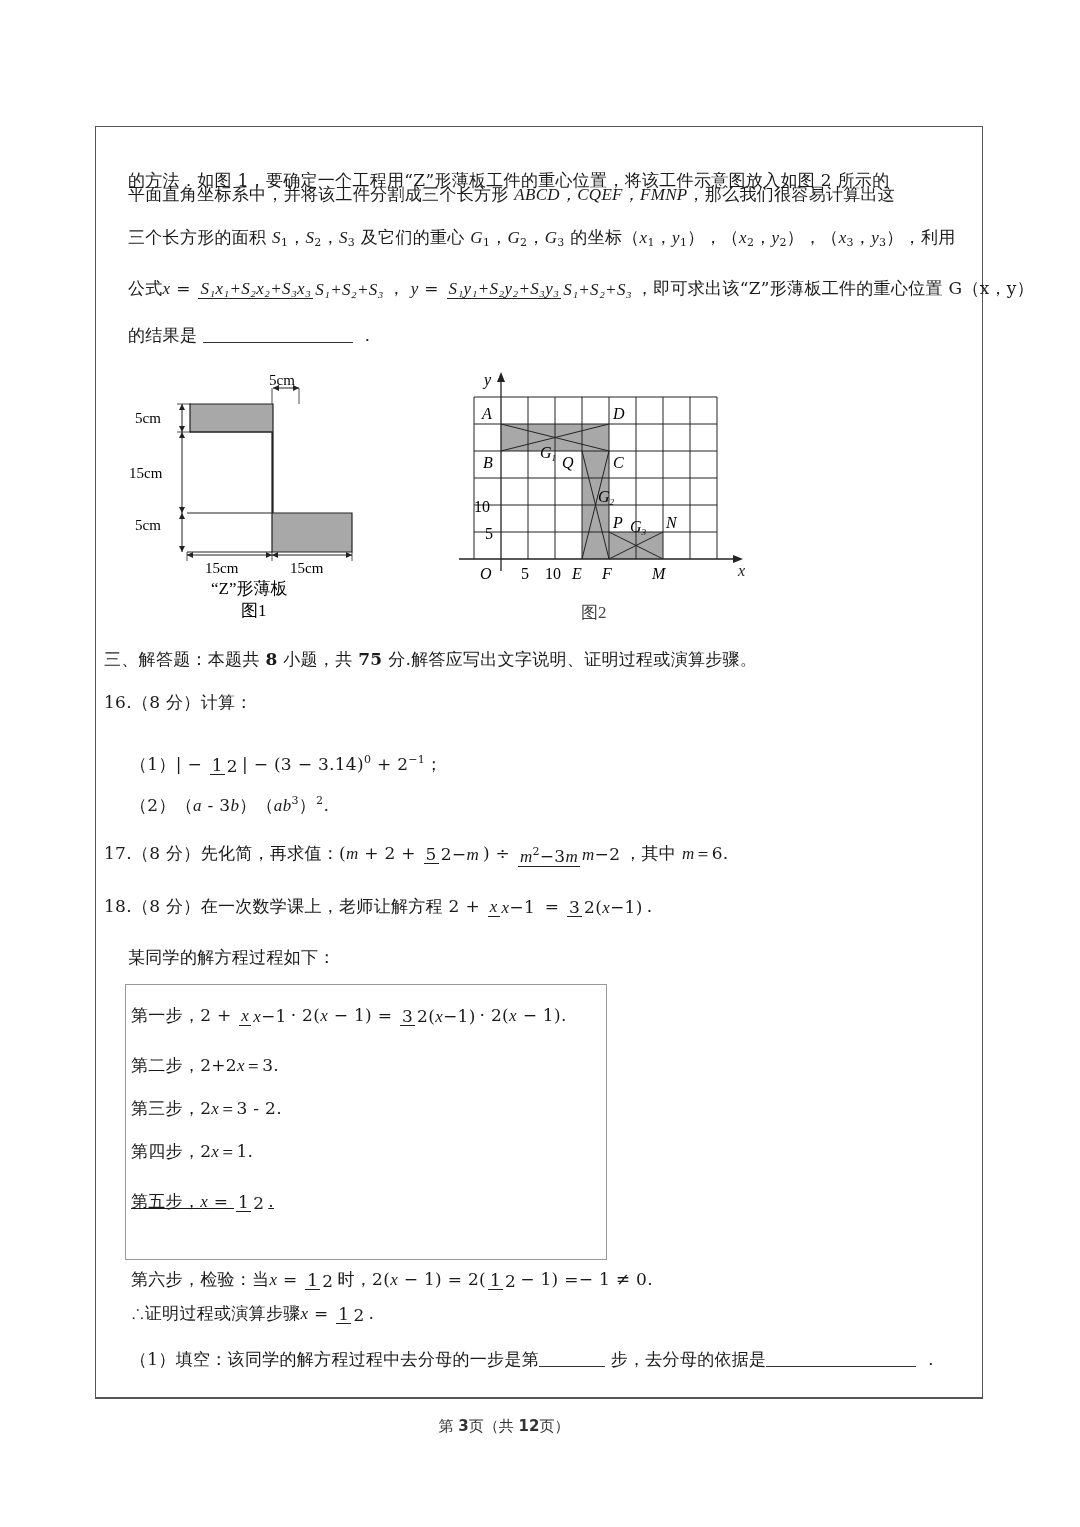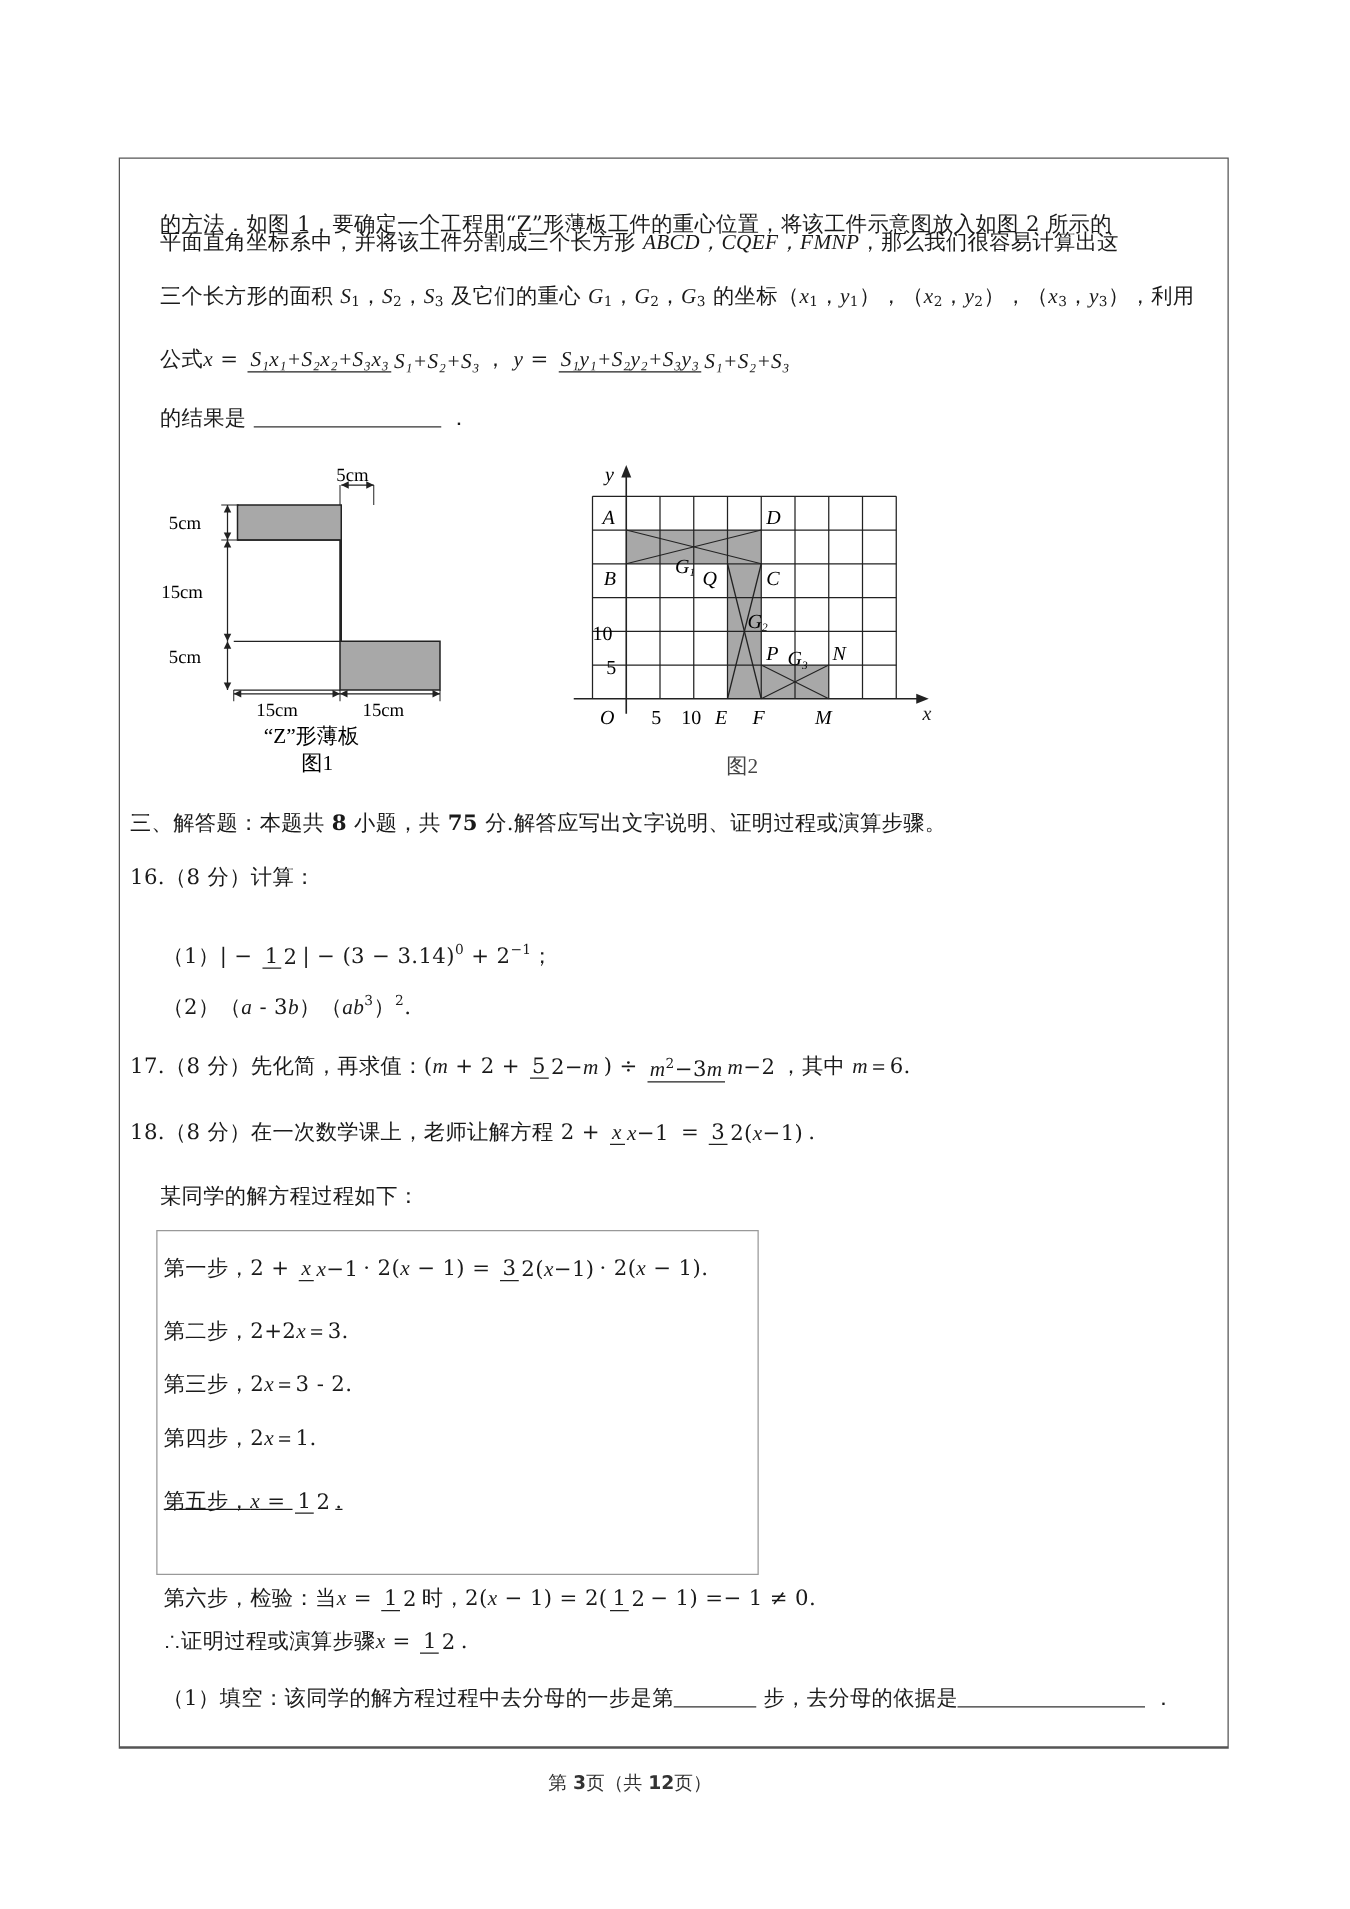--- a/index.html
+++ b/index.html
@@ -37,21 +37,21 @@
 <div class="line" style="top:268px; line-height:40px;">
   <span>公式</span><span class="it">x</span> =
   <span class="frac it">
       <span class="num">S₁x₁+S₂x₂+S₃x₃</span>
       <span class="den">S₁+S₂+S₃</span>
     </span>，
   <span class="it">y</span> =
   <span class="frac it">
       <span class="num">S₁y₁+S₂y₂+S₃y₃</span>
       <span class="den">S₁+S₂+S₃</span>
-    </span>
+    </span><span>，即可求出该“Z”形薄板工件的重心位置 G（x，y）</span>
 </div>
 <div class="line" style="top:323px;">
   <span>的结果是</span>
   <span class="blank" style="width:150px;"></span>
   <span>．</span>
 </div>
 
 <svg class="fig" style="left:125px; top:366px;" width="240" height="260">
   <polygon points="65,38 148,38 148,147 227,147 227,186 148,186 147,186 147,66 65,66" fill="#a8a8a8" stroke="#222" stroke-width="1.2"></polygon>
   <line x1="65" y1="66" x2="147" y2="66" stroke="#222" stroke-width="1"></line>

